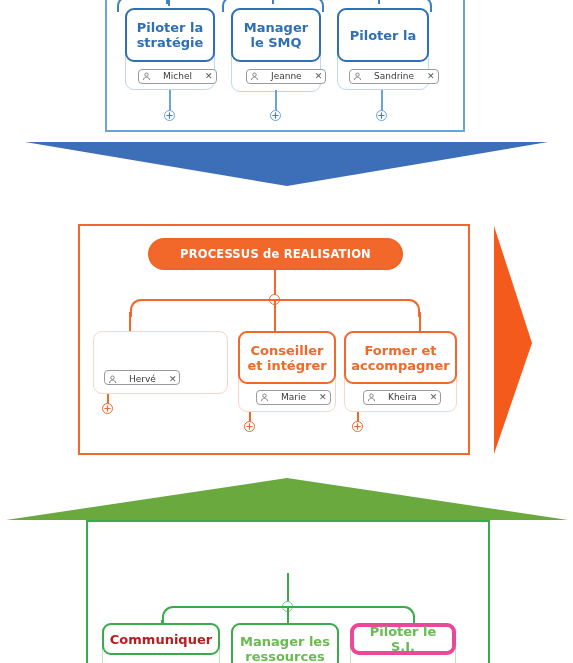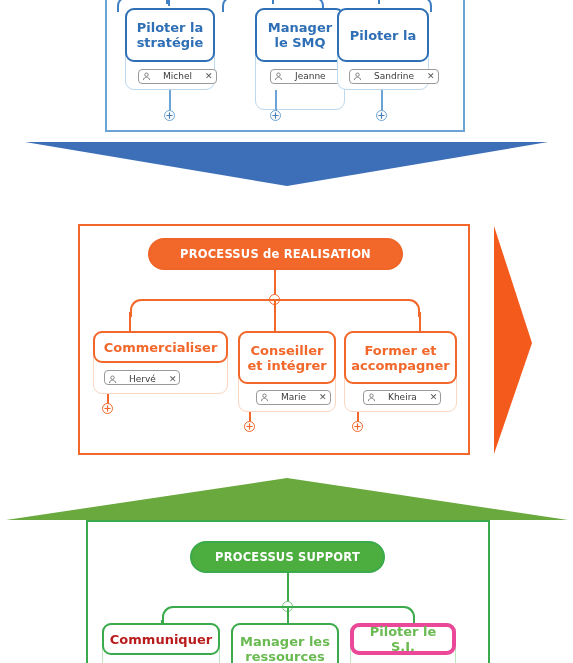--- a/index.html
+++ b/index.html
@@ -88,21 +88,21 @@
         <span class="x">✕</span>
       </div>
     </div>
     <div class="vline" style="left:169px;top:90px;height:22px;background:#6aa3d4;"></div>
     <div class="plus" style="left:164px;top:110px;border:1.5px solid #6aa3d4;">
       <svg width="7" height="7" viewBox="0 0 8 8">
           <path d="M4 1v6M1 4h6" stroke="#4a7fb5" stroke-width="1.4" stroke-linecap="round"></path>
         </svg>
     </div>
 
-    <div class="card" style="left:231px;top:8px;width:90px;height:102px;border:1.5px solid #bcd9ef;margin-left:24px;">
+    <div class="card" style="left:231px;top:8px;width:90px;height:84px;border:1.5px solid #bcd9ef;">
       <div class="card-title" style="width:90px;height:54px;border:2px solid #2f6fb5;color:#2f6fb5;flex-direction:column;">
         <span>Manager</span>
         <span>le SMQ</span>
       </div>
       <div class="chip" style="left:14px;top:60px;">
         <span>
           <svg width="9" height="9" viewBox="0 0 10 10">
               <circle cx="5" cy="3" r="1.9" fill="none" stroke="#777" stroke-width="1"></circle>
               <path d="M1.6 9c0-2 1.6-3.2 3.4-3.2S8.4 7 8.4 9" fill="none" stroke="#777" stroke-width="1"></path>
             </svg>
@@ -162,23 +162,20 @@
 
     <div class="elbow" style="left:130px;top:299px;width:146px;height:18px;border:2px solid #f2672a;
                 border-bottom:none;border-right:none;border-top-left-radius:11px;"></div>
     <div class="elbow" style="left:274px;top:299px;width:146px;height:18px;border:2px solid #f2672a;
                 border-bottom:none;border-left:none;border-top-right-radius:11px;"></div>
     <div class="vline" style="left:274px;top:300px;height:34px;background:#f2672a;"></div>
     <div class="vline" style="left:129px;top:312px;height:22px;background:#f2672a;"></div>
     <div class="vline" style="left:419px;top:312px;height:22px;background:#f2672a;"></div>
 
     <div class="card" style="left:93px;top:331px;width:135px;height:63px;border:1.5px solid #fbd6c0;">
-      <div class="card-title" style="width:135px;height:32px;border:2px solid #f2672a;color:#f2672a;">
-        <span>Commercialiser</span>
-      </div>
       <div class="chip" style="left:10px;top:38px;align-items:flex-end;">
         <span>
           <svg width="9" height="9" viewBox="0 0 10 10">
               <circle cx="5" cy="3" r="1.9" fill="none" stroke="#777" stroke-width="1"></circle>
               <path d="M1.6 9c0-2 1.6-3.2 3.4-3.2S8.4 7 8.4 9" fill="none" stroke="#777" stroke-width="1"></path>
             </svg>
         </span>
         <span class="nm">Hervé</span>
         <span class="x">✕</span>
       </div>
@@ -242,23 +239,20 @@
   </svg>
 
   <svg class="arrow" style="left:0;top:476px;" width="573" height="48" viewBox="0 0 573 48">
     <polygon points="287,2 568,44 6,44" fill="#6aa93e"></polygon>
   </svg>
 
   <div class="section" style="left:0;top:0;width:573px;height:663px;">
 
     <div class="frame" style="left:86px;top:520px;width:404px;height:175px;border:2px solid #3aaa4a;"></div>
 
-    <div class="pill" style="left:190px;top:541px;width:195px;height:32px;background:#4cae3e;border:2px solid #3aaa4a;">
-      <span>PROCESSUS SUPPORT</span>
-    </div>
 
     <div class="vline" style="left:287px;top:573px;height:32px;background:#3aaa4a;"></div>
     <div class="knob" style="left:282px;top:601px;border:1.5px solid #7cc47f;">
       <svg width="7" height="7" viewBox="0 0 8 8">
           <path d="M1 4h6" stroke="#3aaa4a" stroke-width="1.4" stroke-linecap="round"></path>
         </svg>
     </div>
 
     <div class="elbow" style="left:162px;top:606px;width:128px;height:18px;border:2px solid #3aaa4a;
                 border-bottom:none;border-right:none;border-top-left-radius:11px;"></div>

